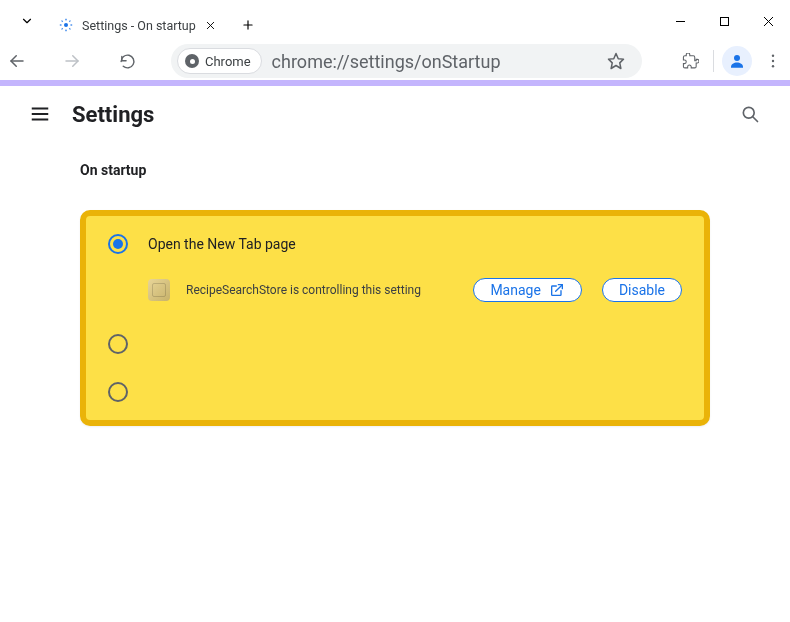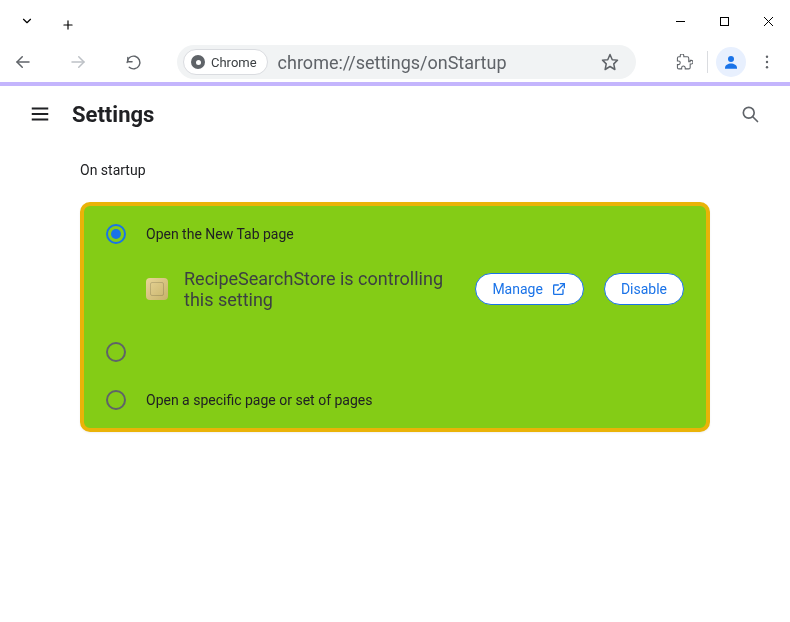--- a/index.html
+++ b/index.html
@@ -13,21 +13,21 @@
     .tab-favicon { width: 16px; height: 16px; margin-right: 8px; }
     .tab-title { font-size: 12.5px; color: #3c4043; white-space: nowrap; overflow: hidden; text-overflow: ellipsis; flex: 1; }
     .tab-close { width: 16px; height: 16px; display: flex; align-items: center; justify-content: center; margin-left: 6px; border-radius: 50%; }
     .newtab { width: 28px; height: 28px; display: flex; align-items: center; justify-content: center; margin: 3px 0 3px 6px; border-radius: 50%; }
     .titlebar-spacer { flex: 1; }
     .win-controls { display: flex; align-items: center; height: 42px; }
     .win-btn { width: 44px; height: 30px; display: flex; align-items: center; justify-content: center; }
     .win-btn svg { width: 11px; height: 11px; }
 
     
-    .toolbar { height: 44px; background: #fff; display: flex; align-items: center; padding: 0 6px; gap: 21px; border-bottom: 4px solid #c4b5fd; }
+    .toolbar { height: 44px; background: #fff; display: flex; align-items: center; padding: 0 0; gap: 21px; border-bottom: 6px solid #c4b5fd; }
     .tool-btn { width: 34px; height: 34px; display: flex; align-items: center; justify-content: center; border-radius: 50%; color: #5f6368; }
     .tool-btn.disabled { color: #bdc1c6; }
     .addressbar { flex: 1; height: 34px; background: #f1f3f4; border-radius: 17px; display: flex; align-items: center; padding: 0 6px 0 6px; margin: 0 6px; }
     .chrome-pill { display: flex; align-items: center; background: #fff; border-radius: 13px; height: 26px; padding: 0 10px 0 7px; gap: 6px; border: 1px solid #dadce0; }
     .chrome-pill-icon { width: 14px; height: 14px; background: #5f6368; border-radius: 50%; position: relative; display: flex; align-items: center; justify-content: center; }
     .chrome-pill-icon::after { content: ""; position: absolute; width: 5px; height: 5px; background: #fff; border-radius: 50%; }
     .chrome-pill-text { font-size: 13px; color: #3c4043; }
     .url { font-size: 18px; color: #5f6368; margin-left: 10px; }
     .addr-right { margin-left: auto; display: flex; align-items: center; gap: 4px; padding-right: 6px; }
     .star-btn { width: 28px; height: 28px; display: flex; align-items: center; justify-content: center; }
@@ -38,46 +38,59 @@
 
     
     .page-header { height: 56px; display: flex; align-items: center; padding: 0 20px; }
     .hamburger { width: 40px; height: 40px; display: flex; align-items: center; justify-content: center; border-radius: 50%; margin-right: 12px; }
     .page-title { font-size: 22px; color: #202124; font-weight: 700; }
     .header-spacer { flex: 1; }
     .search-btn { width: 40px; height: 40px; display: flex; align-items: center; justify-content: center; border-radius: 50%; }
 
     
     .content { padding: 20px 80px 0 80px; }
-    .section-title { font-size: 14px; color: #202124; font-weight: 400; margin-bottom: 24px; }
-    .card { background: #84cc16; border: 4px solid #eab308; border-radius: 10px; box-shadow: 0 1px 2px rgba(60,64,67,0.08); padding: 4px 0; }
+    .section-title { font-size: 14px; color: #202124; font-weight: 700; margin-bottom: 32px; }
+    .card { background: #fde047; border: 6px solid #eab308; border-radius: 10px; box-shadow: 0 1px 2px rgba(60,64,67,0.08); padding: 4px 0; }
     .option-row { display: flex; align-items: center; padding: 14px 22px; gap: 20px; }
     .radio { width: 20px; height: 20px; border-radius: 50%; border: 2px solid #5f6368; position: relative; flex-shrink: 0; }
     .radio.checked { border-color: #1a73e8; }
     .radio.checked::after { content: ""; position: absolute; width: 10px; height: 10px; background: #1a73e8; border-radius: 50%; top: 50%; left: 50%; transform: translate(-50%, -50%); }
     .option-label { font-size: 14px; color: #202124; }
 
     .ext-row { display: flex; align-items: center; padding: 10px 22px 18px 62px; gap: 16px; }
     .ext-icon-box { width: 22px; height: 22px; background: linear-gradient(135deg, #e8d598, #c7b26a); border-radius: 4px; flex-shrink: 0; position: relative; }
     .ext-icon-box::after { content: ""; position: absolute; inset: 4px; border: 1px solid rgba(0,0,0,0.15); border-radius: 2px; }
-    .ext-msg { font-size: 18px; color: #3c4043; flex: 1; }
-    .pill-btn { border: 1px solid #1a73e8; color: #1a73e8; background: #fff; border-radius: 16px; height: 32px; padding: 0 16px; font-size: 14px; display: flex; align-items: center; gap: 8px; cursor: pointer; }
+    .ext-msg { font-size: 12px; color: #3c4043; flex: 1; }
+    .pill-btn { border: 1px solid #1a73e8; color: #1a73e8; background: #fff; border-radius: 16px; height: 24px; padding: 0 16px; font-size: 14px; display: flex; align-items: center; gap: 8px; cursor: pointer; }
     .pill-btn.secondary { margin-left: 4px; }
     .pill-btn svg { width: 16px; height: 16px; }
 
     .icon-stroke { stroke: currentColor; stroke-width: 2; fill: none; stroke-linecap: round; stroke-linejoin: round; }
   </style>
 </head>
 <body>
 
 <div class="titlebar">
   <div class="tab-dropdown">
     <svg viewBox="0 0 24 24" class="icon-stroke">
         <polyline points="6 9 12 15 18 9"></polyline>
       </svg>
+  </div>
+  <div class="tab">
+    <svg class="tab-favicon" viewBox="0 0 24 24">
+      <circle cx="12" cy="12" r="3" fill="#1a73e8"></circle>
+      <path d="M12 2 L13.5 5 L10.5 5 Z M12 22 L13.5 19 L10.5 19 Z M2 12 L5 10.5 L5 13.5 Z M22 12 L19 10.5 L19 13.5 Z M4.9 4.9 L7.8 6 L6 7.8 Z M19.1 19.1 L16.2 18 L18 16.2 Z M4.9 19.1 L6 16.2 L7.8 18 Z M19.1 4.9 L18 7.8 L16.2 6 Z" fill="#1a73e8"></path>
+    </svg>
+    <span class="tab-title">Settings - On startup</span>
+    <div class="tab-close">
+      <svg viewBox="0 0 24 24" width="11" height="11" class="icon-stroke">
+          <line x1="5" y1="5" x2="19" y2="19"></line>
+          <line x1="19" y1="5" x2="5" y2="19"></line>
+        </svg>
+    </div>
   </div>
   <div class="newtab">
     <svg viewBox="0 0 24 24" width="14" height="14" class="icon-stroke">
         <line x1="12" y1="5" x2="12" y2="19"></line>
         <line x1="5" y1="12" x2="19" y2="12"></line>
       </svg>
   </div>
   <div class="titlebar-spacer"></div>
   <div class="win-controls">
     <div class="win-btn">
@@ -200,17 +213,16 @@
         <span>Disable</span>
       </button>
     </div>
 
     <div class="option-row">
       <div class="radio"></div>
     </div>
 
     <div class="option-row">
       <div class="radio"></div>
-      <div class="option-label">Open a specific page or set of pages</div>
     </div>
 
   </div>
 </div>
 
 </body></html>

